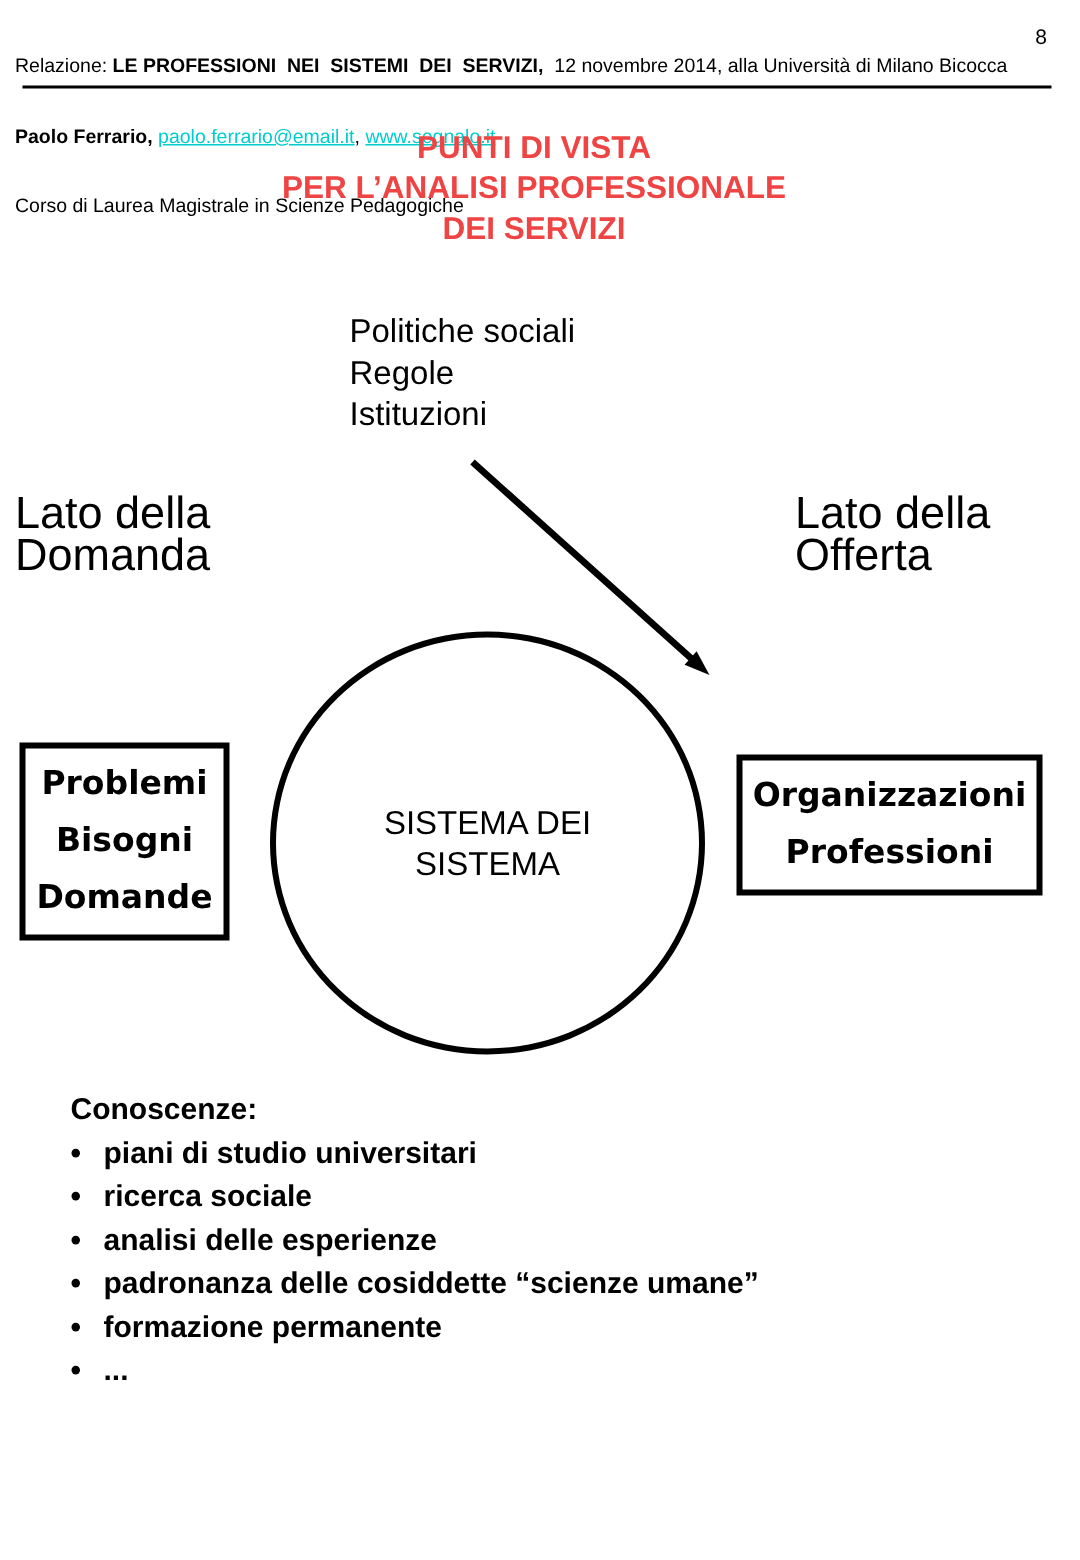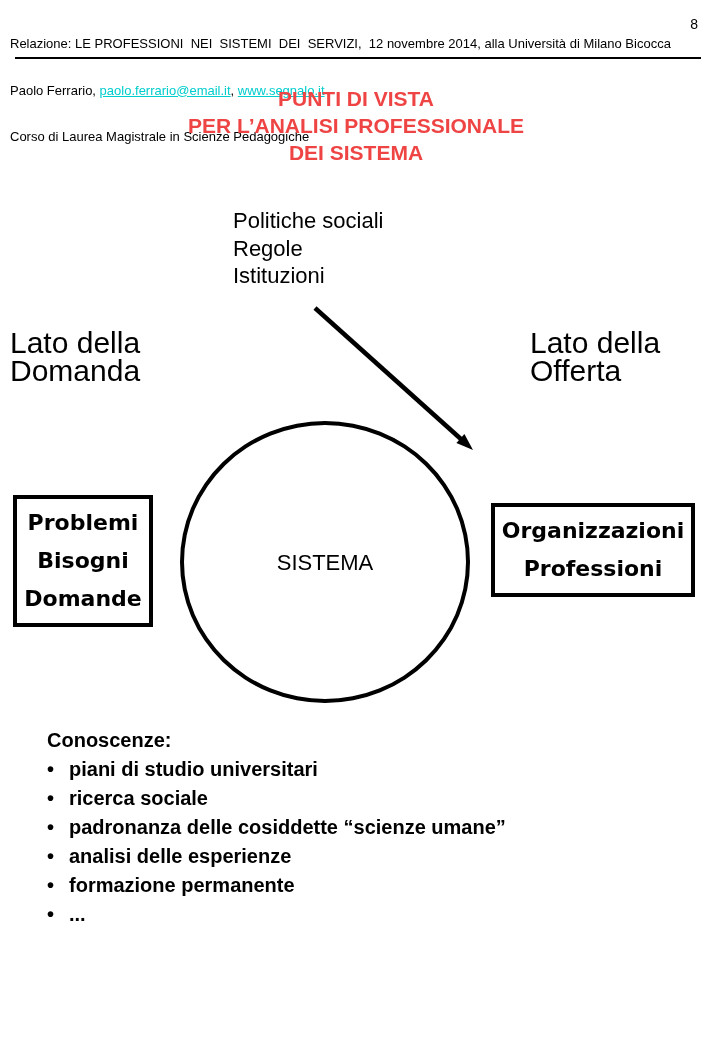--- a/index.html
+++ b/index.html
@@ -1,21 +1,21 @@
 <!DOCTYPE html>
 <html><head>
 <meta charset="utf-8">
 <style>
   html,body{margin:0;padding:0;background:#fff;}
   .page{position:relative;width:720px;height:1040px;background:#ffffff;overflow:hidden;
         font-family:"Liberation Sans",sans-serif;color:#000;}
 
   
   .header{position:absolute;left:10px;top:5px;font-size:13px;line-height:15.5px;white-space:pre-wrap;}
-  .header .b{font-weight:normal;}
+  .header .b{font-weight:bold;}
   .header a{color:#00cdcd;text-decoration:underline;cursor:pointer;}
   .page-number{position:absolute;right:22px;top:16px;font-size:14px;}
   .header-rule{position:absolute;left:15px;top:57px;width:686px;height:2px;background:#000;}
 
   
   .slide-title{position:absolute;left:0;top:85px;width:712px;text-align:center;
                font-weight:bold;font-size:21px;line-height:27px;color:#ef4444;}
 
   
   .policies{position:absolute;left:233px;top:207px;font-size:22px;line-height:27.5px;}
@@ -52,21 +52,21 @@
     <div><span>Relazione: </span><span class="b">LE PROFESSIONI  NEI  SISTEMI  DEI  SERVIZI,</span><span>  12 novembre 2014, alla Università di Milano Bicocca</span></div>
     <div><span class="b">Paolo Ferrario,</span><span> </span><a>paolo.ferrario@email.it</a><span>, </span><a>www.segnalo.it</a></div>
     <div>Corso di Laurea Magistrale in Scienze Pedagogiche</div>
   </div>
   <div class="page-number">8</div>
   <div class="header-rule"></div>
 
   <div class="slide-title">
     <div>PUNTI DI VISTA</div>
     <div>PER L’ANALISI PROFESSIONALE</div>
-    <div>DEI SISTEMA</div>
+    <div>DEI SERVIZI</div>
   </div>
 
   <div class="policies">
     <div>Politiche sociali</div>
     <div>Regole</div>
     <div>Istituzioni</div>
   </div>
 
   <svg class="arrow-layer" viewBox="0 0 720 1040" xmlns="http://www.w3.org/2000/svg">
     <line x1="315" y1="308" x2="462" y2="440" stroke="#000" stroke-width="4.5"></line>
@@ -77,38 +77,39 @@
     <div>Lato della</div>
     <div class="strong">Domanda</div>
   </div>
   <div class="side-label right">
     <div>Lato della</div>
     <div class="strong">Offerta</div>
   </div>
 
   <div class="system-circle">
     <div>
+      <div>SISTEMA DEI</div>
       <div>SISTEMA</div>
     </div>
   </div>
 
   <div class="side-box left">
     <div>Problemi</div>
     <div>Bisogni</div>
     <div>Domande</div>
   </div>
 
   <div class="side-box right">
     <div>Organizzazioni</div>
     <div>Professioni</div>
   </div>
 
   <div class="knowledge">
     <div class="row">Conoscenze:</div>
     <div class="row"><span class="bullet">•</span><span>piani di studio universitari</span></div>
     <div class="row"><span class="bullet">•</span><span>ricerca sociale</span></div>
+    <div class="row"><span class="bullet">•</span><span>analisi delle esperienze</span></div>
     <div class="row"><span class="bullet">•</span><span>padronanza delle cosiddette “scienze umane”</span></div>
-    <div class="row"><span class="bullet">•</span><span>analisi delle esperienze</span></div>
     <div class="row"><span class="bullet">•</span><span>formazione permanente</span></div>
     <div class="row"><span class="bullet">•</span><span>...</span></div>
   </div>
 
 </div>
 
 </body></html>

